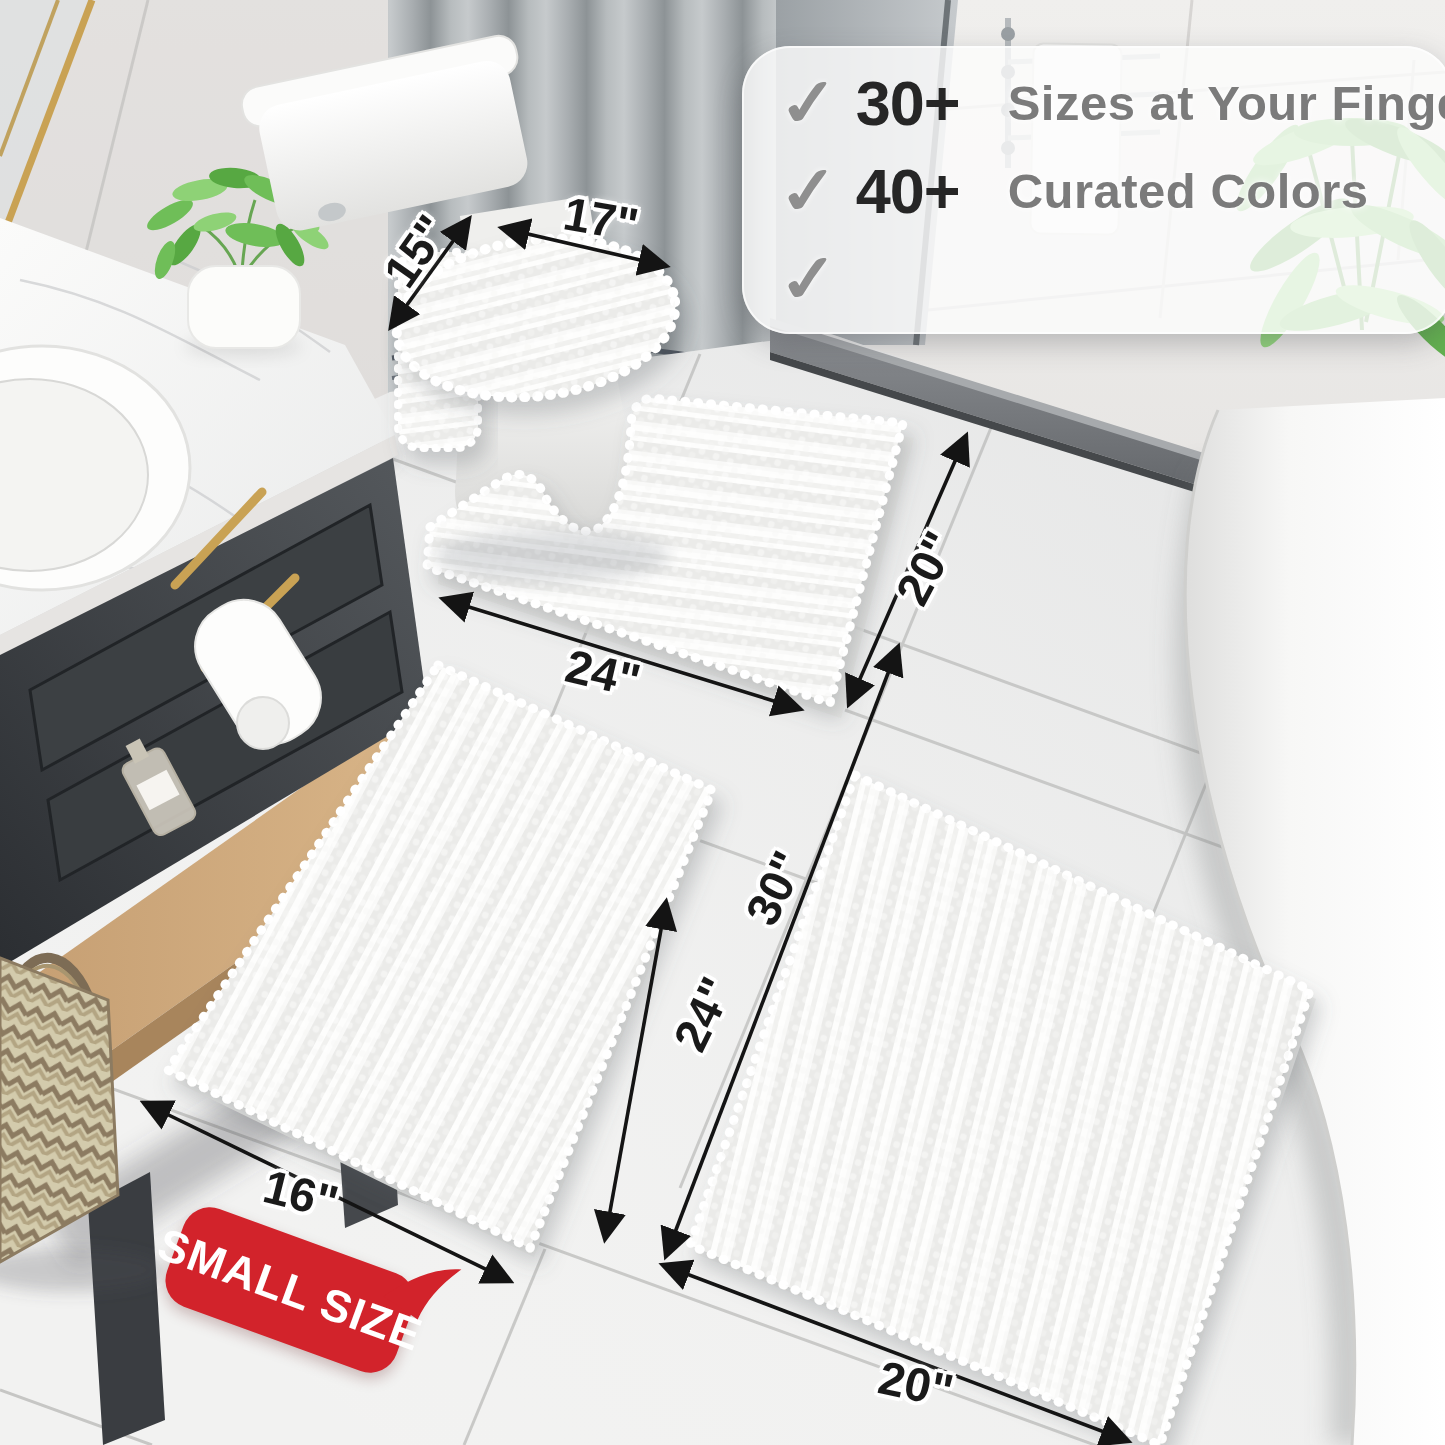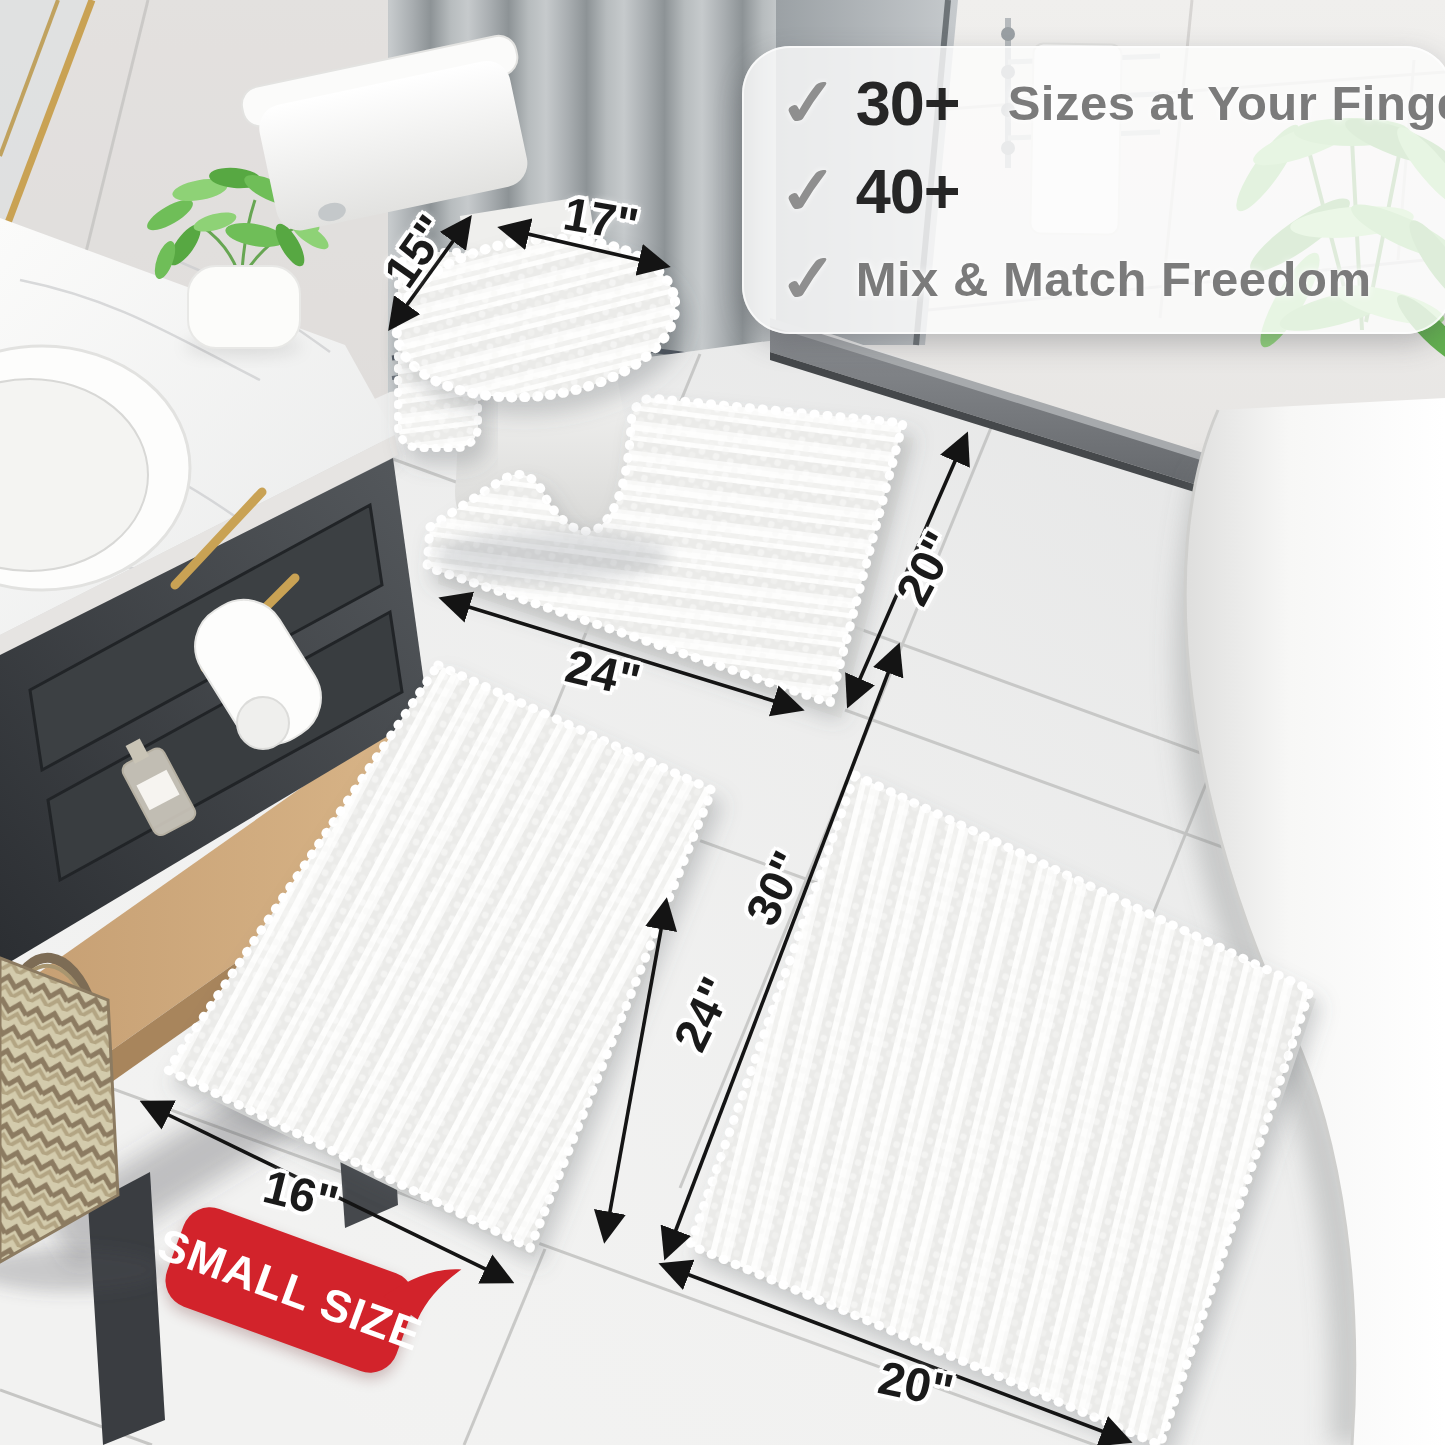--- a/index.html
+++ b/index.html
@@ -389,25 +389,25 @@
 
   <div class="callout">
     <div class="c-row">
       <span class="c-check">✓</span>
       <span class="c-val">30+</span>
       <span class="c-label">Sizes at Your Fingertips</span>
     </div>
     <div class="c-row">
       <span class="c-check">✓</span>
       <span class="c-val">40+</span>
+      <span class="c-label">Curated Colors</span>
     </div>
     <div class="c-row">
       <span class="c-check">✓</span>
 
-      <span class="c-label">Mix &amp; Match Freedom</span>
     </div>
   </div>
 
   <div class="badge">
     <svg class="badge-tail" width="74" height="74" viewBox="0 0 74 74">
       <path d="M6 56 C22 34 42 12 70 4 C54 28 48 46 46 66 Z" fill="#d2232b"></path>
     </svg>
     <span class="badge-label">SMALL SIZE</span>
   </div>
 

